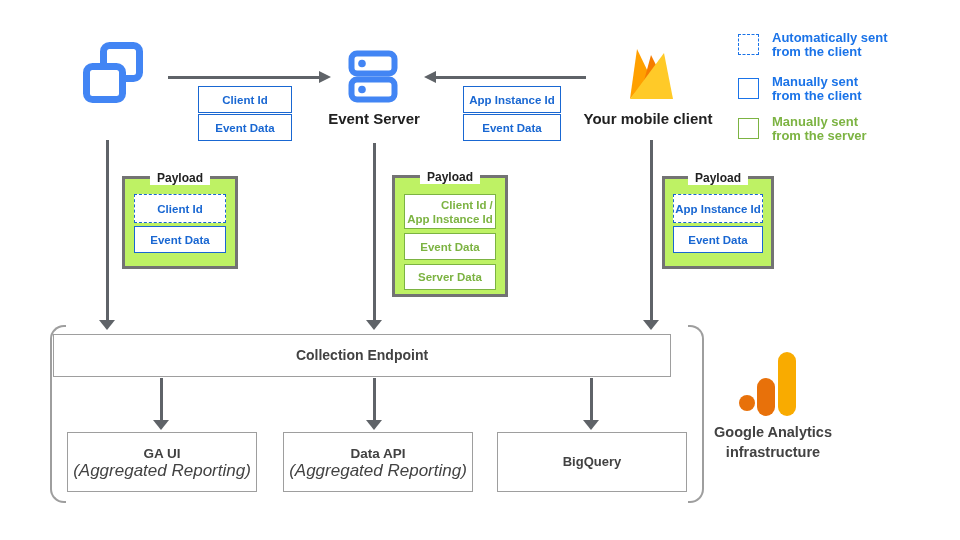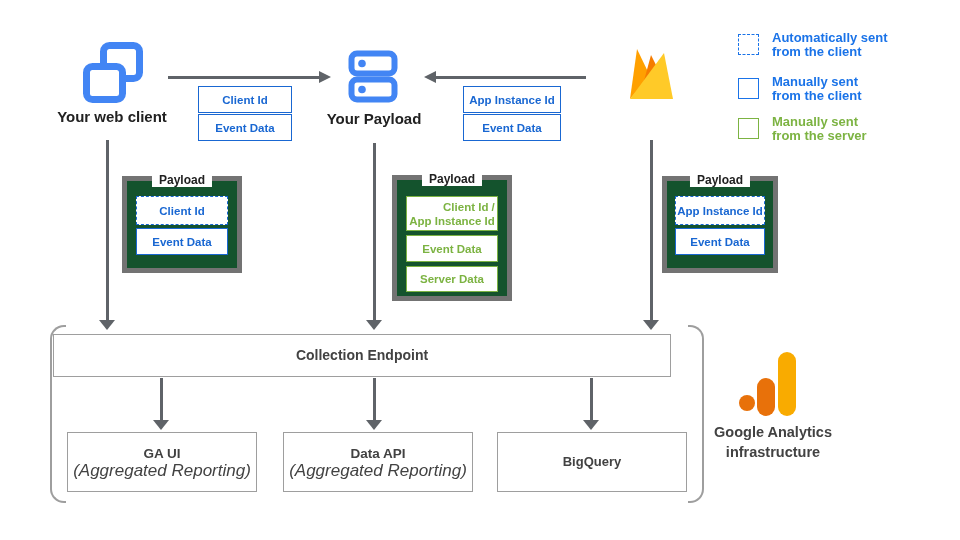--- a/index.html
+++ b/index.html
@@ -26,21 +26,21 @@
   
   .legend-row{position:absolute;left:738px;width:210px;height:44px;}
   .swatch{position:absolute;left:0;top:2px;width:19px;height:19px;background:#fff;}
   .sw-dashed-blue{border:1.7px dashed #1A73E8;}
   .sw-solid-blue{border:1.7px solid #1A73E8;}
   .sw-solid-green{border:1.7px solid #7CB342;}
   .legend-text{position:absolute;left:34px;top:-1px;font-size:13px;line-height:14px;
                font-weight:bold;}
   .lt-blue{color:#1A73E8;} .lt-green{color:#7CB342;}
   
-  .payload{position:absolute;border:5px solid #737373;background:#14532d;}
+  .payload{position:absolute;border:3px solid #737373;background:#bef264;}
   .payload-title{position:absolute;top:-8px;left:50%;transform:translateX(-50%);
                  background:#fff;padding:0 7px;font-size:12px;font-weight:bold;color:#212121;
                  white-space:nowrap;}
   .pitem{position:absolute;left:9px;right:9px;display:flex;align-items:center;justify-content:center;
          text-align:center;font-size:11.5px;font-weight:bold;background:#fff;line-height:14px;}
   .pi-dashed-blue{border:1.5px dashed #1967D2;color:#1967D2;}
   .pi-solid-blue{border:1.5px solid #1967D2;color:#1967D2;}
   .pi-solid-green{border:1.5px solid #7CB342;color:#7CB342;text-align:right;}
   
   .bigbox{position:absolute;border:1px solid #9E9E9E;background:#fff;display:flex;
@@ -58,35 +58,35 @@
 </style>
 </head>
 <body>
 
 <div class="stage">
 
   <svg class="abs" style="left:83px;top:42px;" width="60" height="64" viewBox="0 0 60 64">
     <rect x="20.5" y="3.5" width="36" height="33" rx="6" fill="#fff" stroke="#4285F4" stroke-width="7"></rect>
     <rect x="3.5" y="24.5" width="36" height="33" rx="6" fill="#fff" stroke="#4285F4" stroke-width="7"></rect>
   </svg>
-  <div class="node-label" style="left:37px;top:108px;width:150px;">Your web client</div>
 
   <svg class="abs" style="left:348px;top:50px;" width="50" height="53" viewBox="0 0 50 53">
     <rect x="3.5" y="3.5" width="43" height="20" rx="5.5" fill="#fff" stroke="#4285F4" stroke-width="6"></rect>
     <circle cx="14" cy="13.5" r="3.8" fill="#4285F4"></circle>
     <rect x="3.5" y="29.5" width="43" height="20" rx="5.5" fill="#fff" stroke="#4285F4" stroke-width="6"></rect>
     <circle cx="14" cy="39.5" r="3.8" fill="#4285F4"></circle>
   </svg>
-  <div class="node-label" style="left:304px;top:110px;width:140px;">Your Payload</div>
+  <div class="node-label" style="left:304px;top:110px;width:140px;">Event Server</div>
 
   <svg class="abs" style="left:620px;top:42px;" width="62" height="66" viewBox="0 0 62 66">
     <polygon points="10,57 17,7 30,34" fill="#FFA000"></polygon>
     <polygon points="19,57 31,13 38,27" fill="#F57C00"></polygon>
     <polygon points="10,57 53,57 44,11" fill="#FFCA28"></polygon>
   </svg>
+  <div class="node-label" style="left:573px;top:110px;width:150px;">Your mobile client</div>
 
   <div class="harrow" style="left:168px;top:69px;width:164px;">
     <div class="line" style="left:0;width:152px;"></div>
     <div class="head-right" style="left:151px;"></div>
   </div>
   <div class="harrow" style="left:424px;top:69px;width:162px;">
     <div class="head-left" style="left:0;"></div>
     <div class="line" style="left:11px;width:151px;"></div>
   </div>
 

